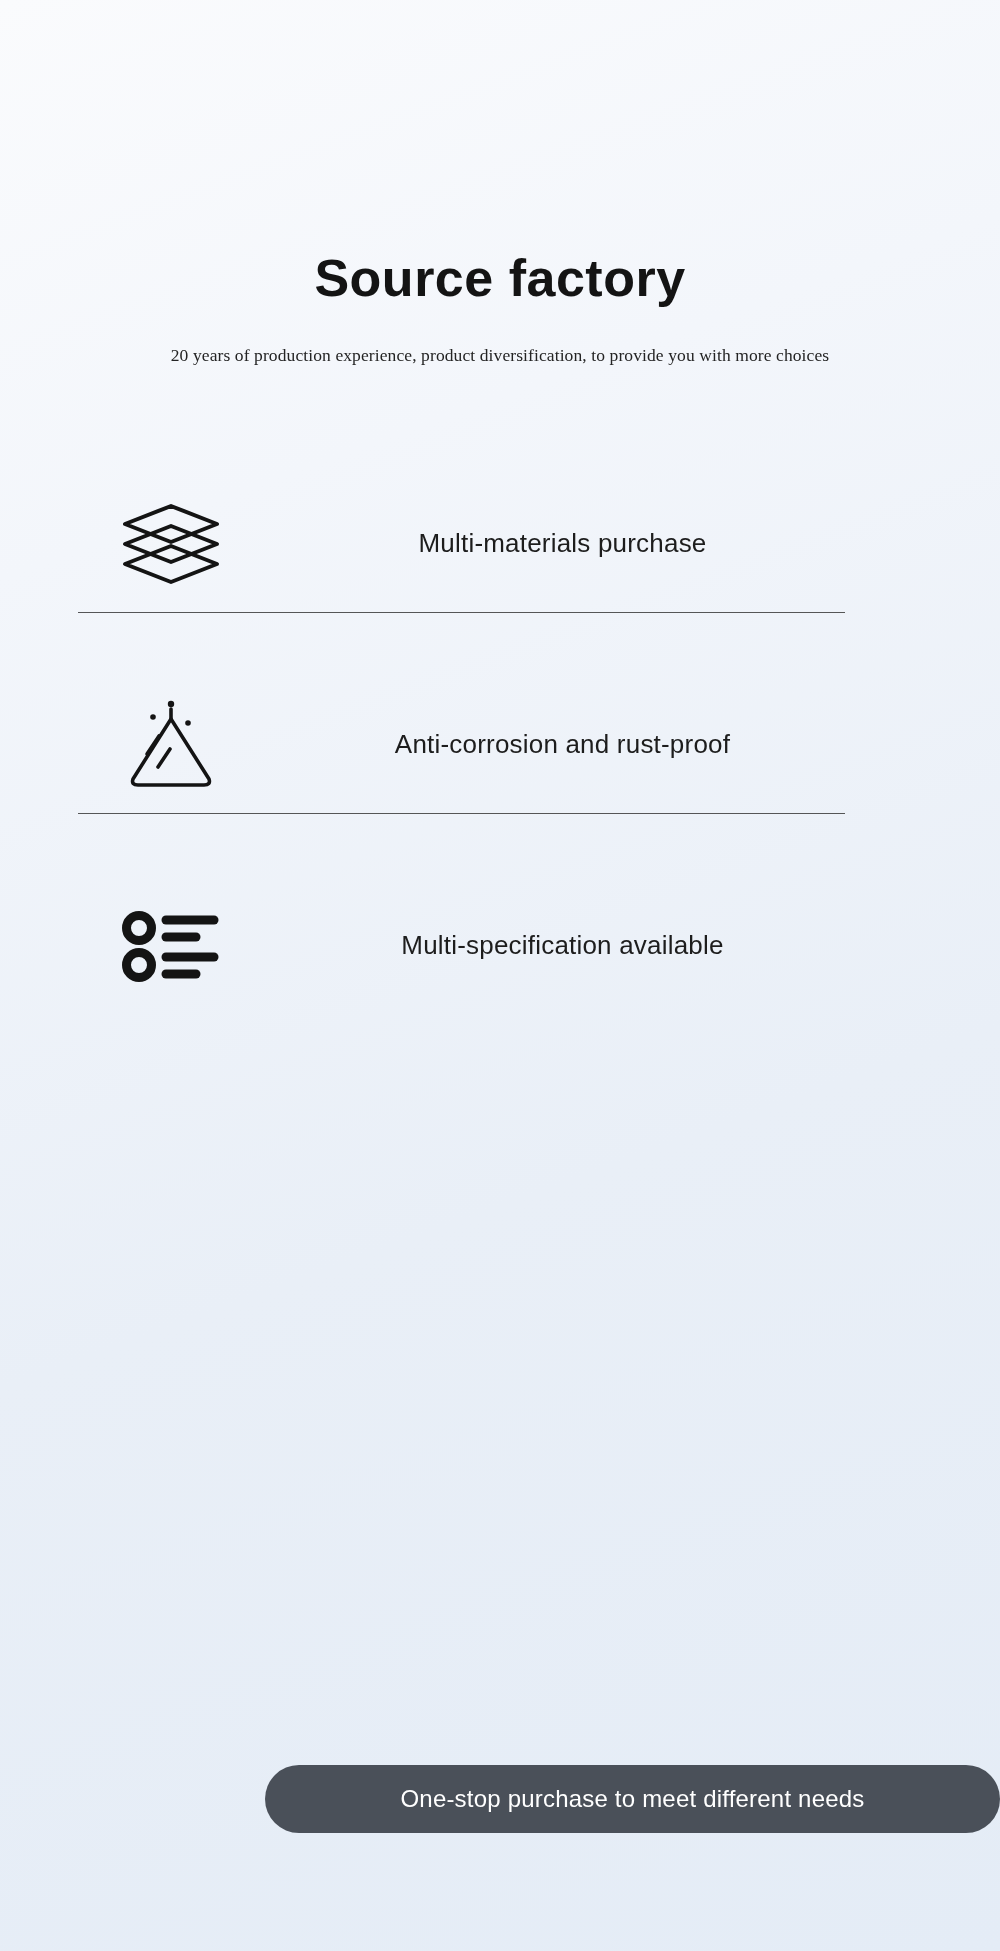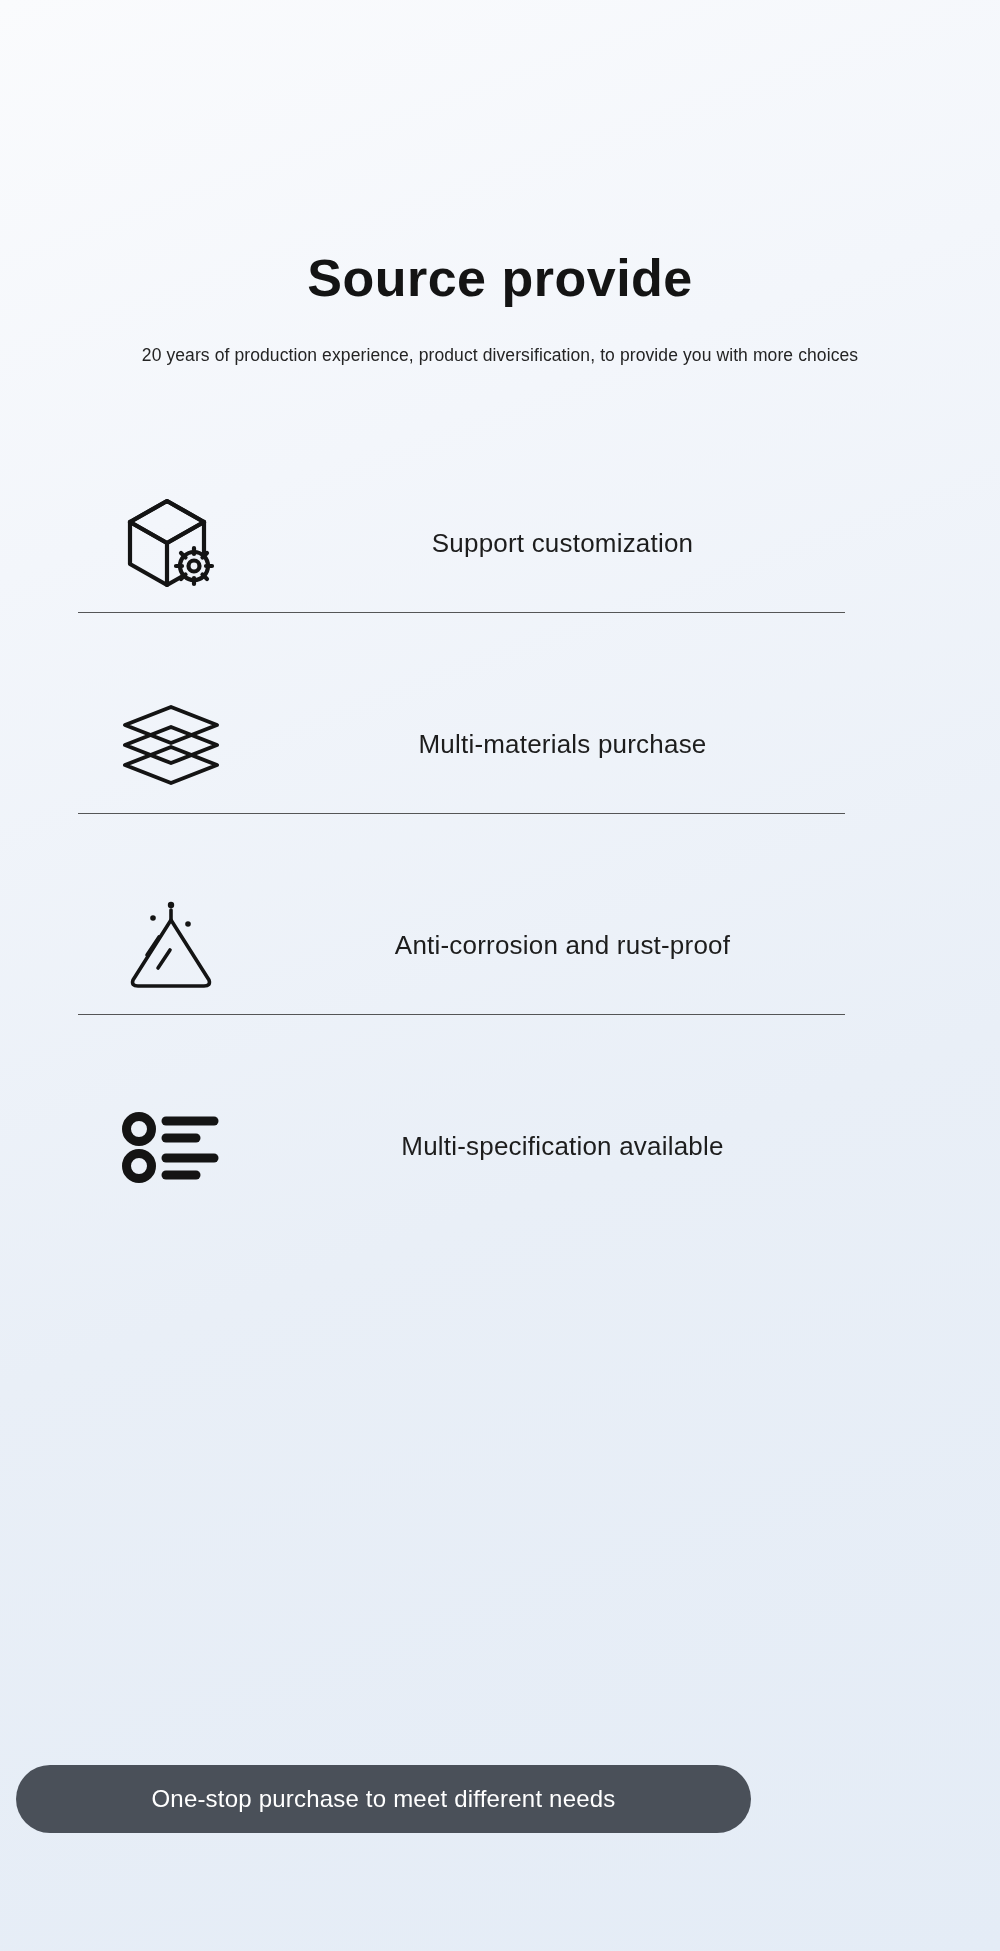--- a/index.html
+++ b/index.html
@@ -33,20 +33,21 @@
     color: #141414;
     margin: 0;
     line-height: 1.1;
   }
   .subtitle {
     margin: 38px 0 0 0;
     font-size: 17.5px;
     font-weight: 400;
     color: #242424;
     letter-spacing: 0.1px;
+    font-family: Liberation Serif, serif;
   }
 
   
   .features {
     margin-top: 115px;
     padding: 0 78px;
   }
   .feature-row {
     position: relative;
     display: flex;
@@ -79,25 +80,25 @@
     text-align: center;
     font-size: 26px;
     color: #1d1d1d;
     letter-spacing: 0.2px;
     padding-right: 60px;
   }
 
   
   .footer {
     position: absolute;
-    left: 16px;
+    left: 0;
     right: 0;
     top: 1765px;
     display: flex;
-    justify-content: flex-start;
+    justify-content: flex-end;
   }
   .cta {
     width: 735px;
     height: 68px;
     border-radius: 34px;
     background: #4a5059;
     color: #ffffff;
     font-size: 24px;
     letter-spacing: 0.2px;
     border: none;
@@ -107,40 +108,26 @@
     font-family: "Liberation Sans", sans-serif;
     cursor: pointer;
   }
 </style>
 </head>
 <body>
 
 <div class="page">
 
   <div class="header">
-    <h1 class="title">Source provide</h1>
+    <h1 class="title">Source factory</h1>
     <p class="subtitle">20 years of production experience, product diversification, to provide you with more choices</p>
   </div>
 
   <div class="features">
 
-    <div class="feature-row">
-      <div class="feature-icon">
-        <svg width="106" height="104" viewBox="0 0 106 104" fill="none" stroke="#141414" stroke-width="4.2" stroke-linejoin="round" stroke-linecap="round">
-          <path d="M12 30 L49 9 L86 30 L86 72 L49 93 L12 72 Z"></path>
-          <path d="M12 30 L49 51 L86 30"></path>
-          <path d="M49 51 L49 93"></path>
-          <path d="M12 30 L49 51 L86 30 L49 9 Z"></path>
-          <circle cx="76" cy="74" r="14" fill="#eef2f8"></circle>
-          <circle cx="76" cy="74" r="5.5"></circle>
-          <path d="M76 56 L76 62 M76 86 L76 92 M58 74 L64 74 M88 74 L94 74 M63 61 L67.5 65.5 M84.5 82.5 L89 87 M89 61 L84.5 65.5 M67.5 82.5 L63 87"></path>
-        </svg>
-      </div>
-      <div class="feature-label">Support customization</div>
-    </div>
 
 
     <div class="feature-row">
       <div class="feature-icon">
         <svg width="100" height="84" viewBox="0 0 100 84" fill="none" stroke="#141414" stroke-width="4" stroke-linejoin="round">
           <path d="M50 4 L96 22 L50 40 L4 22 Z"></path>
           <path d="M4 42 L50 24 L96 42 L50 60 Z"></path>
           <path d="M4 62 L50 44 L96 62 L50 80 Z"></path>
         </svg>
       </div>

